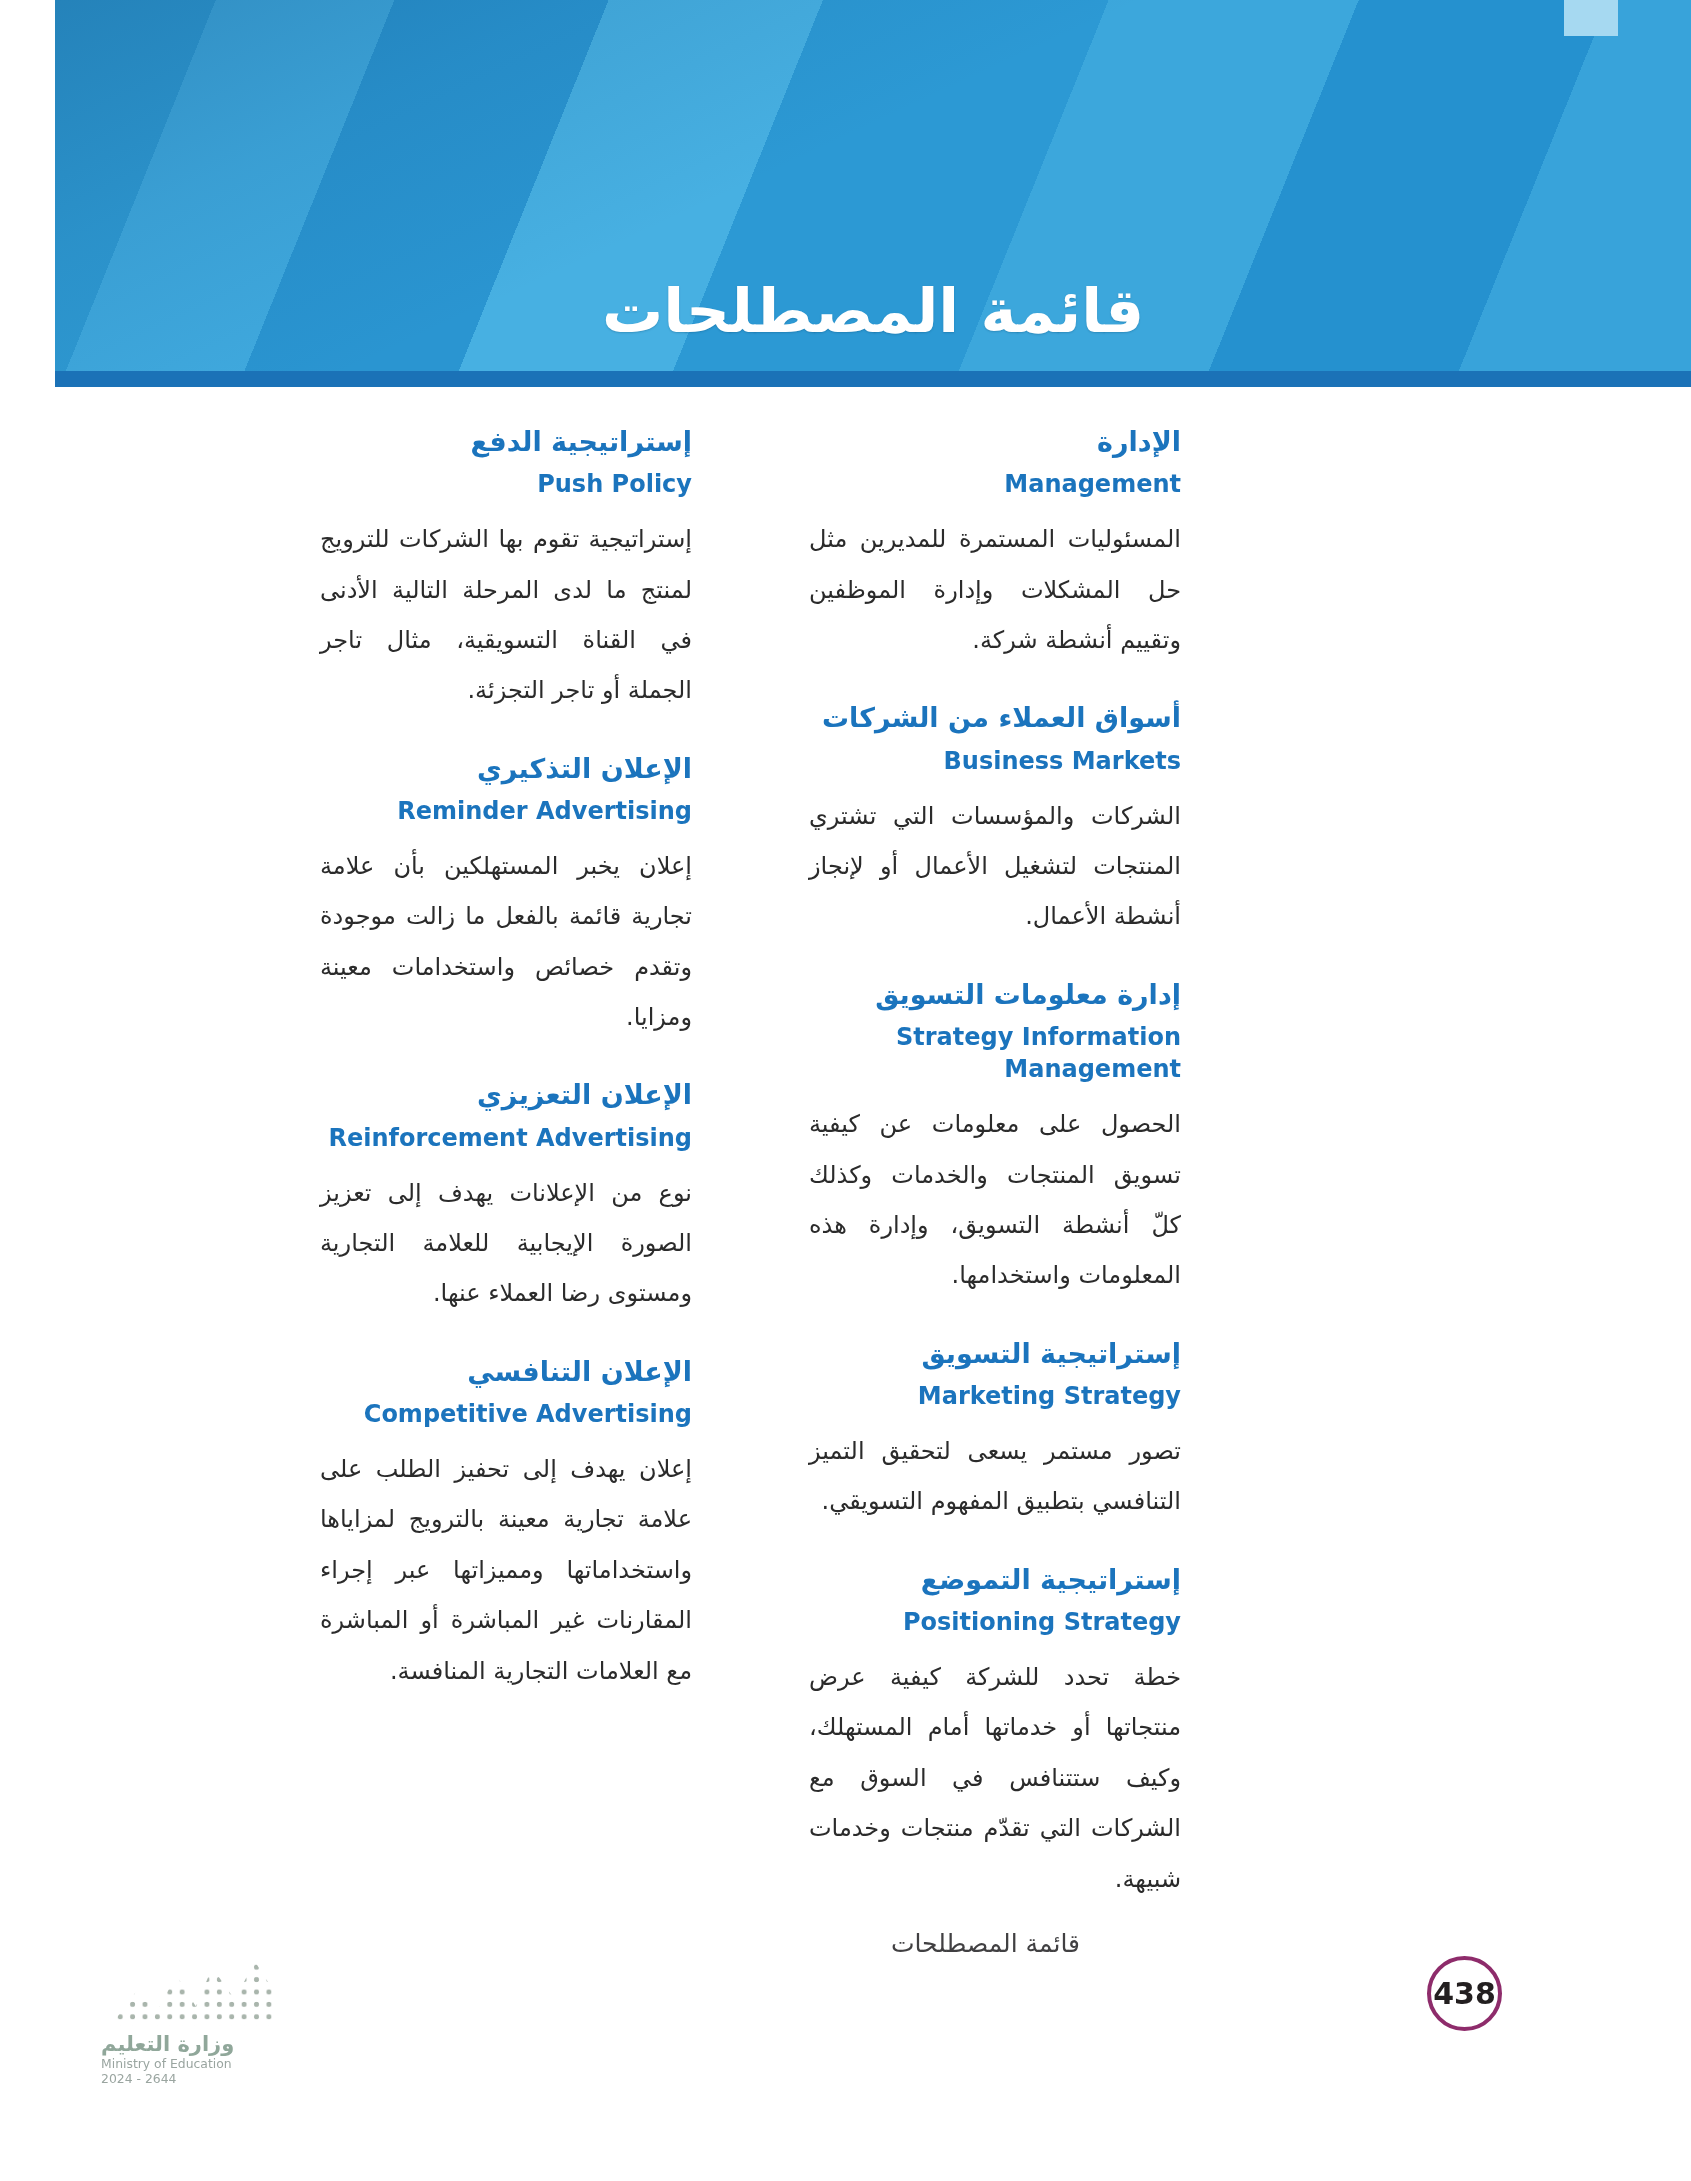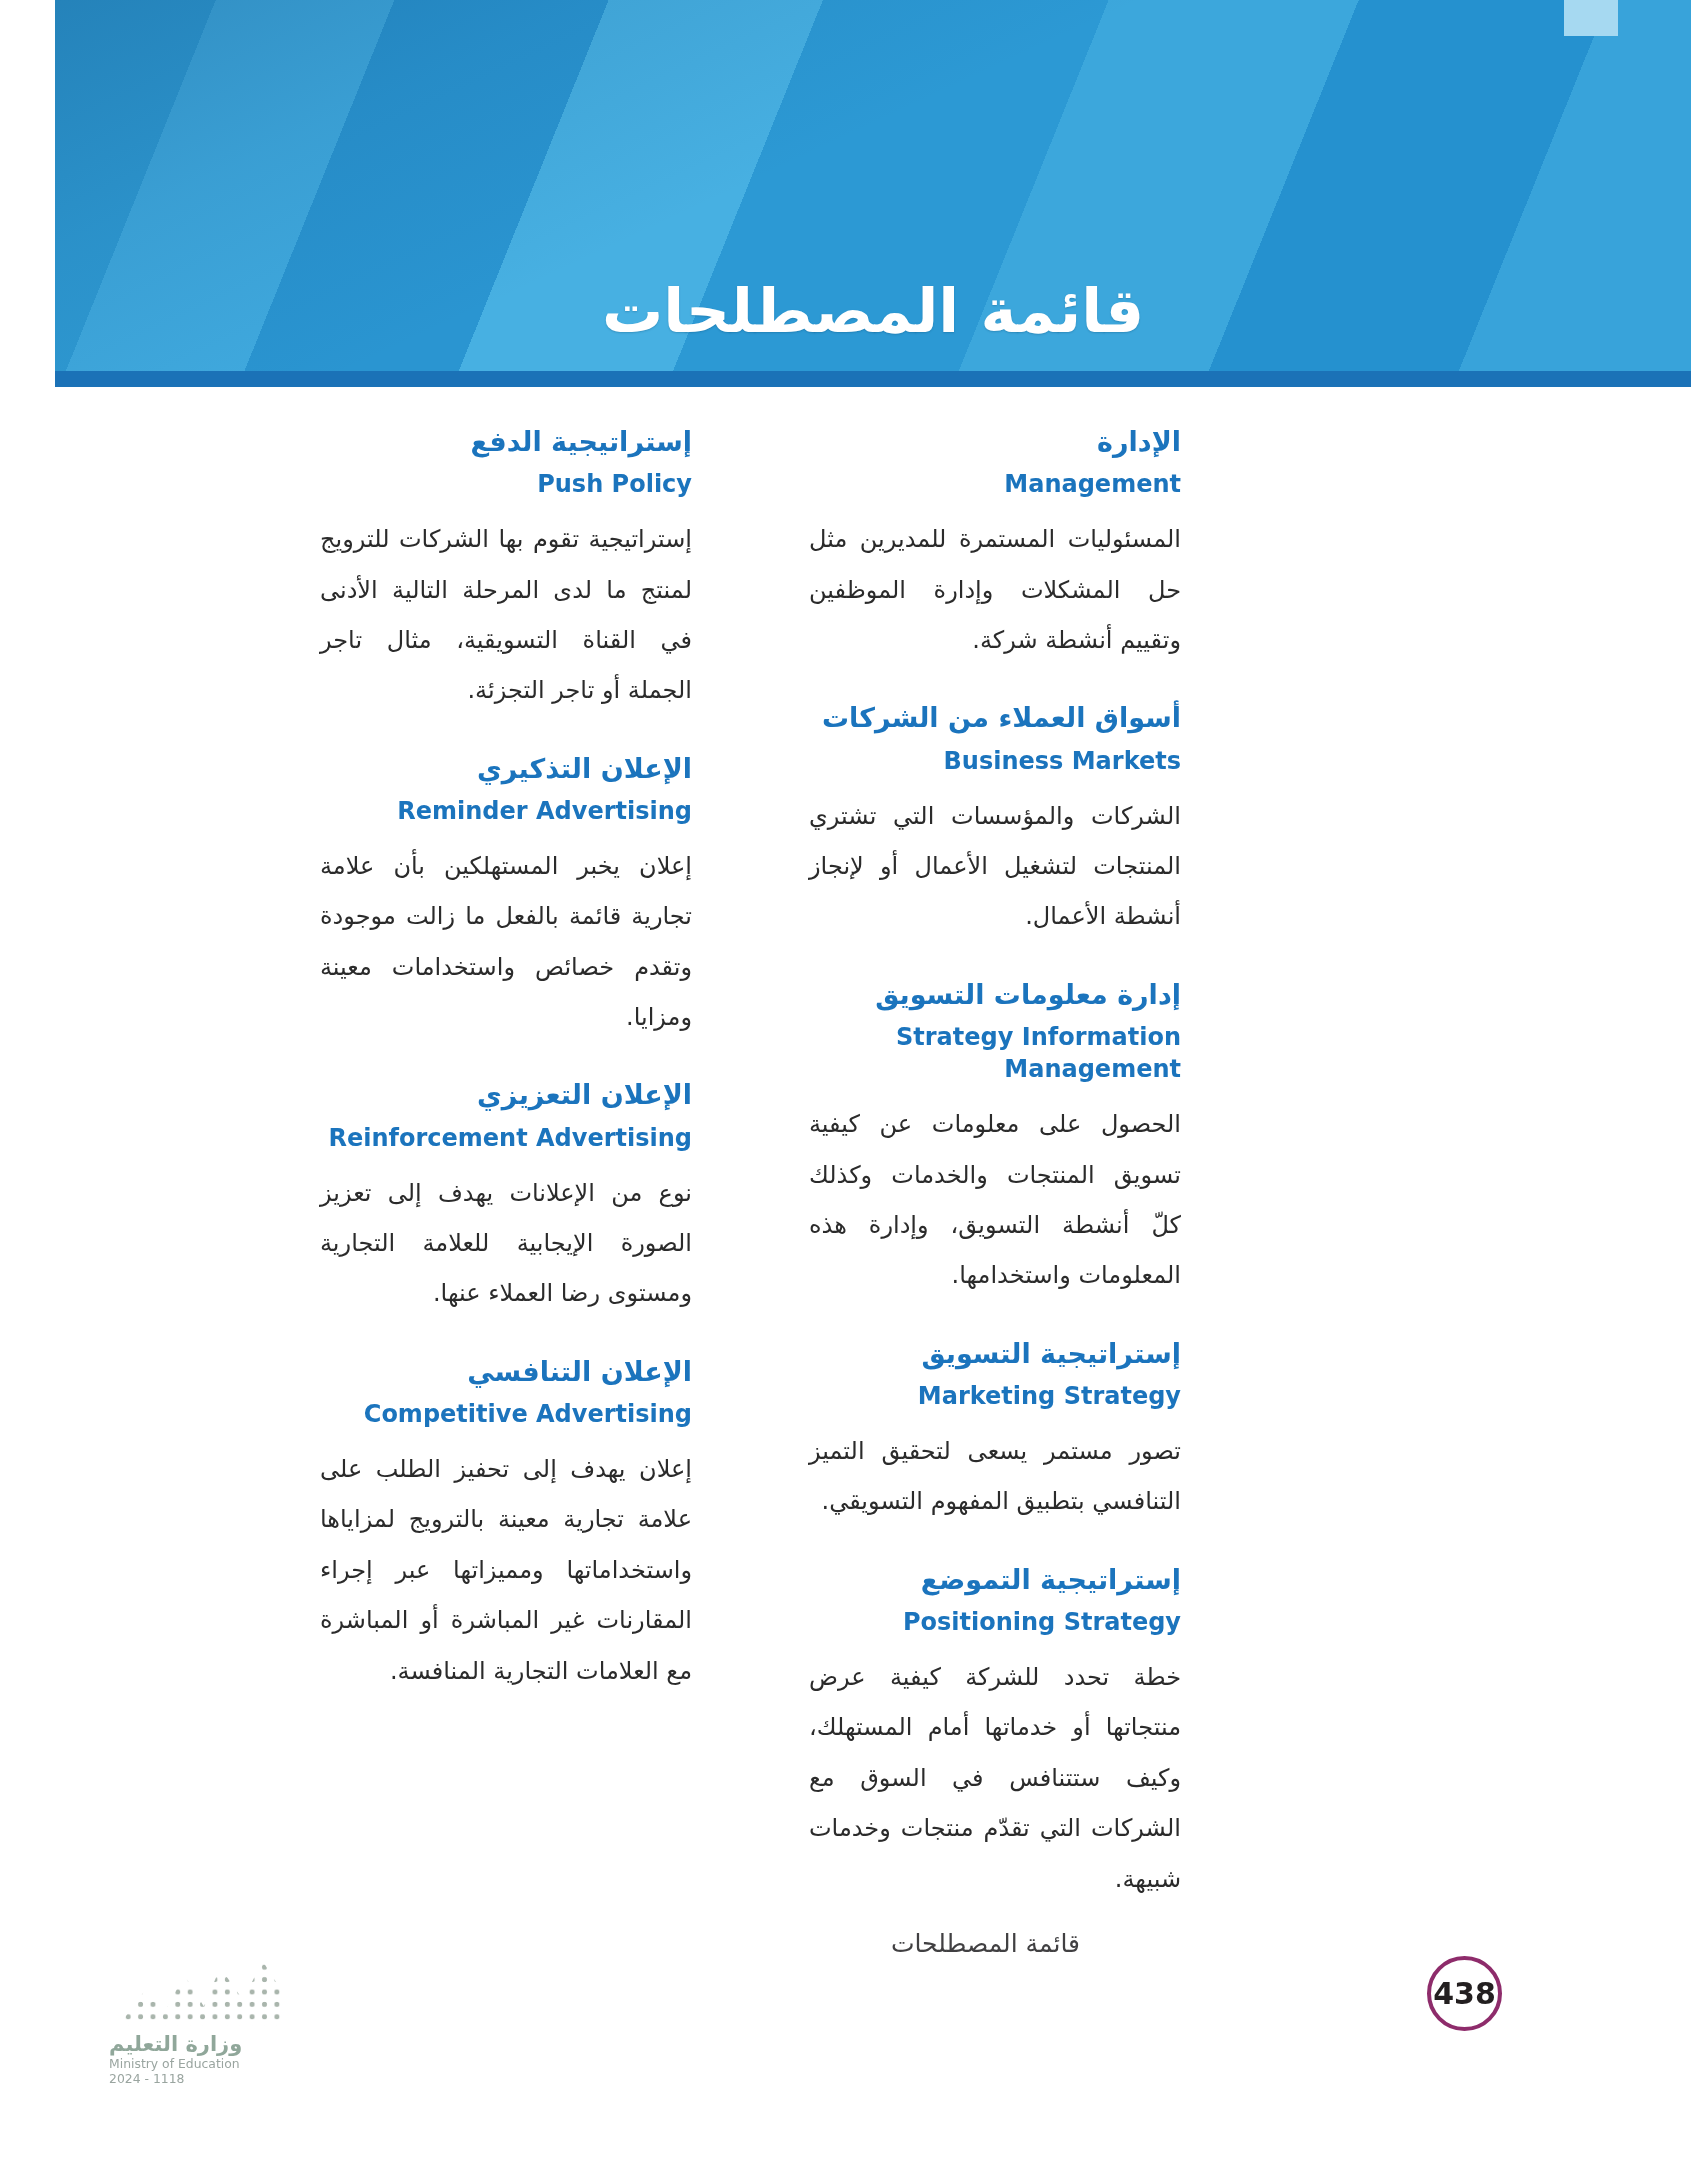--- a/index.html
+++ b/index.html
@@ -130,21 +130,21 @@
     align-items: center;
     justify-content: center;
     font-size: 30px;
     font-weight: bold;
     color: #231f20;
   }
 
   
   .ministry-logo {
     position: absolute;
-    left: 108px;
+    left: 100px;
     top: 1961px;
     width: 229px;
     direction: ltr;
     text-align: left;
     color: #98a39c;
   }
   .logo-dots {
     width: 163px;
     height: 65px;
     margin-left: 13.4px;
@@ -236,17 +236,17 @@
   <div class="footer-label">قائمة المصطلحات</div>
 
   <div class="page-number">
     <span>438</span>
   </div>
 
   <div class="ministry-logo">
     <div class="logo-dots"></div>
     <div class="logo-ar">وزارة التعليم</div>
     <div class="logo-en">Ministry of Education</div>
-    <div class="logo-year">2024 - 1118</div>
+    <div class="logo-year">2024 - 2644</div>
   </div>
 
 </div>
 
 
 </body></html>

